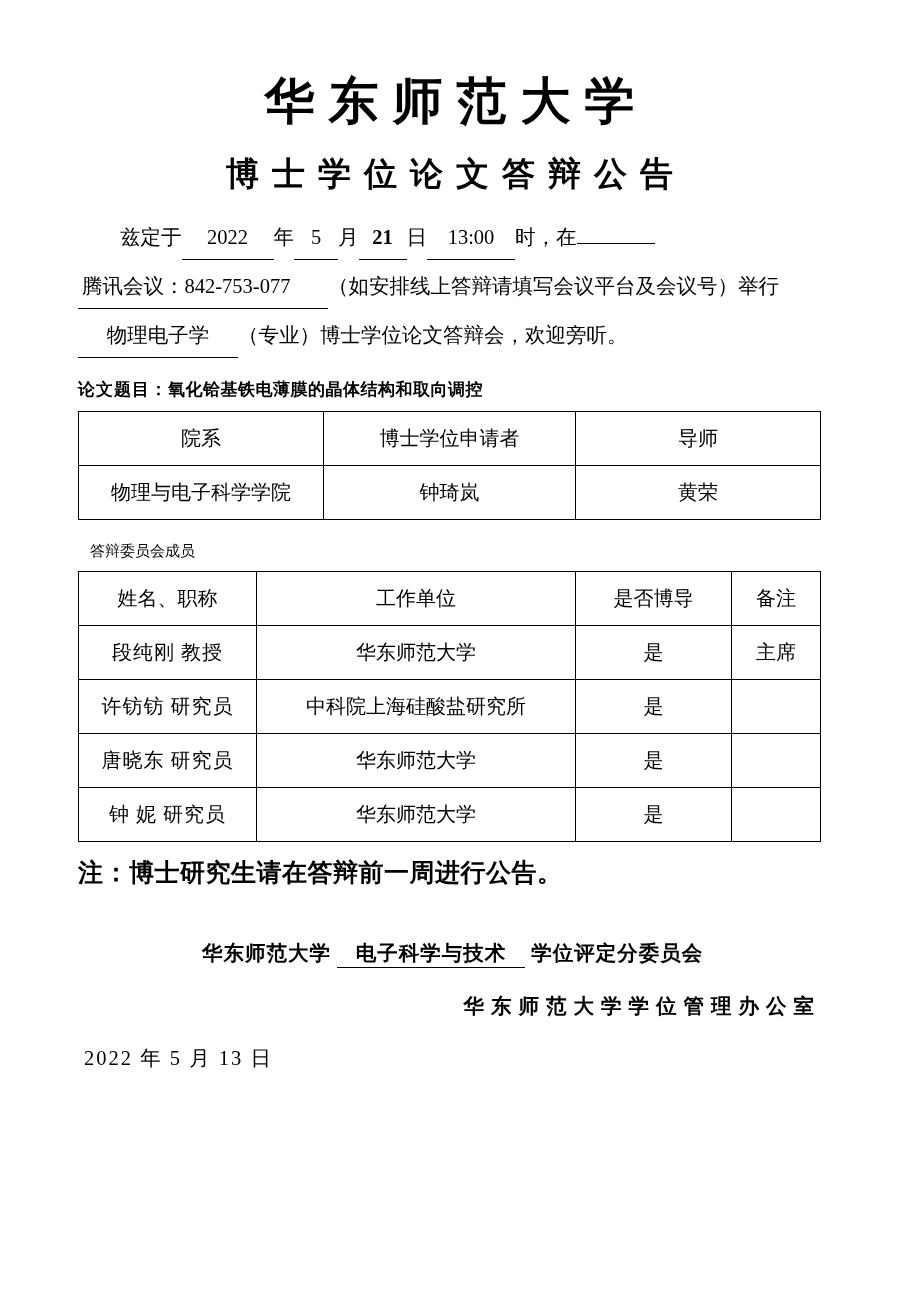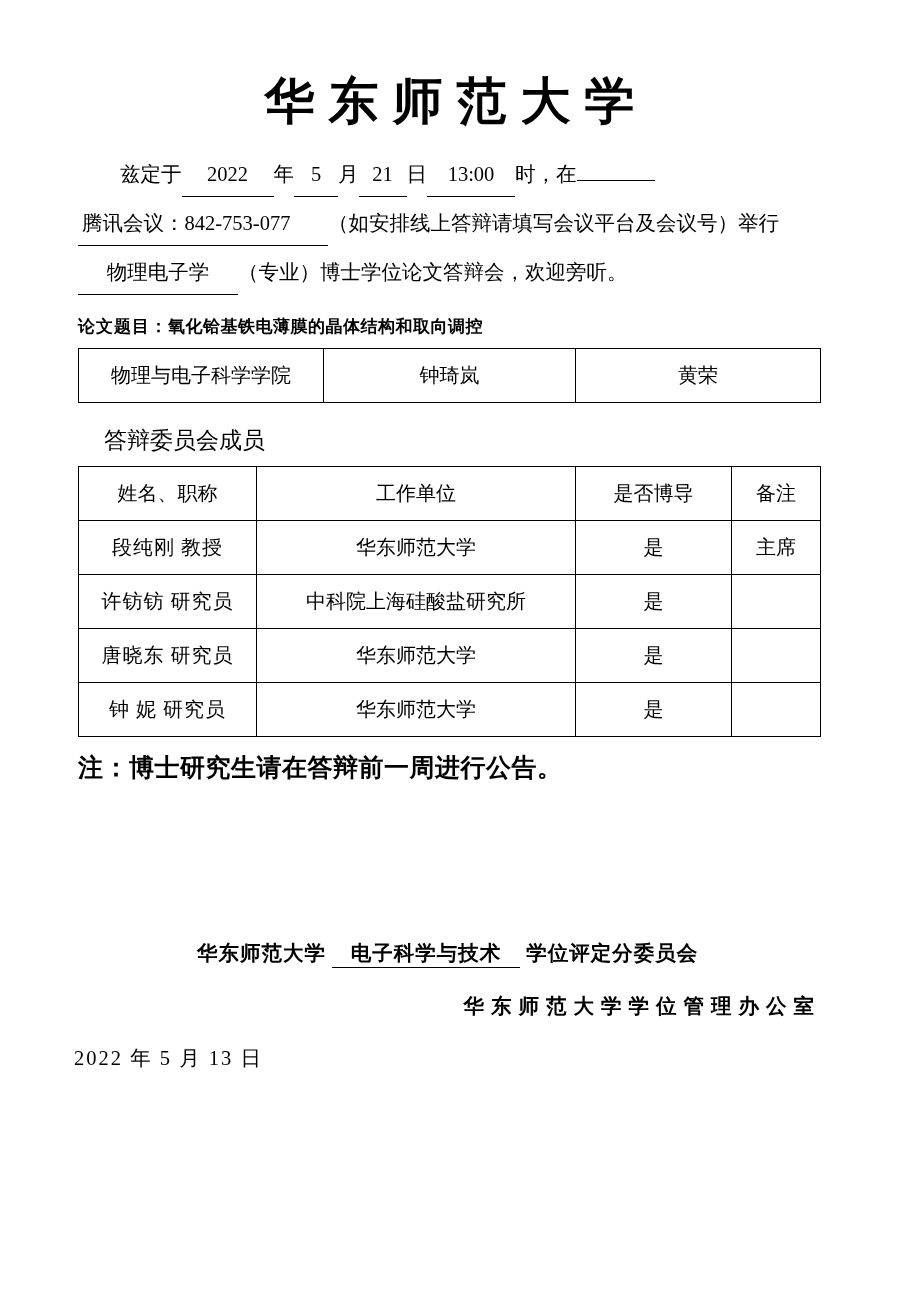--- a/index.html
+++ b/index.html
@@ -55,21 +55,21 @@
   .body-par .indent { display: inline-block; width: 42px; }
   .fill {
     display: inline-block;
     border-bottom: 1.4px solid #000;
     text-align: center;
     line-height: 44px;
     vertical-align: baseline;
   }
   .fill.year   { min-width: 92px; }
   .fill.month  { min-width: 44px; }
-  .fill.day    { min-width: 48px; }
+  .fill.day    { min-width: 48px; font-weight: bold; }
   .fill.time   { min-width: 88px; }
   .fill.place  { min-width: 78px; }
   .fill.meeting{ min-width: 246px; text-align: left; padding-left: 4px;}
   .fill.major  { min-width: 160px; }
 
   
   .thesis-line {
     font-size: 17px;
     font-weight: 700;
     margin-top: 18px;
@@ -89,37 +89,37 @@
     text-align: center;
     font-size: 20px;
     height: 49px;
     padding: 2px 4px;
     font-family: "Liberation Serif", "DejaVu Serif", serif;
   }
   .tbl-main { margin-bottom: 0; }
   .tbl-main td { height: 49px; }
 
   .committee-label {
-    font-size: 23px;
-    margin: 22px 0 10px 26px;
+    font-size: 15px;
+    margin: 22px 0 10px 12px;
   }
   .tbl-committee td { height: 49px; }
   .tbl-committee td.name { letter-spacing: 1px; }
 
   .note {
     font-size: 25px;
     font-weight: 700;
     margin-top: 14px;
     letter-spacing: 0.5px;
   }
 
   
   .footer {
     position: absolute;
-    left: 74px;
+    left: 84px;
     right: 78px;
     bottom: 62px;
   }
   .foot-line-1 {
     text-align: center;
     font-size: 20.5px;
     font-weight: 700;
     letter-spacing: 1px;
     margin-bottom: 24px;
   }
@@ -144,36 +144,42 @@
     letter-spacing: 2px;
     padding-right: 28px;
   }
 </style>
 </head>
 <body>
 
 <div class="page">
 
   <div class="univ-title">华东师范大学</div>
+  <div class="doc-title">博士学位论文答辩公告</div>
 
   <div class="body-par">
     <span class="indent"></span><span>兹定于</span><span class="fill year">2022</span><span>年</span><span class="fill month">5</span><span>月</span><span class="fill day">21</span><span>日</span><span class="fill time">13:00</span><span>时，在</span><span class="fill place"></span><span class="fill meeting">腾讯会议：842-753-077</span><span>（如安排线上答辩请填写会议平台及会议号）举行</span><span class="fill major">物理电子学</span><span>（专业）博士学位论文答辩会，欢迎旁听。</span>
   </div>
 
   <div class="thesis-line">
     <span class="lbl">论文题目：</span><span>氧化铪基铁电薄膜的晶体结构和取向调控</span>
   </div>
 
   <table class="tbl-main">
     <colgroup>
         <col style="width:33%">
         <col style="width:34%">
         <col style="width:33%">
       </colgroup>
     <tbody>
+      <tr>
+        <td>院系</td>
+        <td>博士学位申请者</td>
+        <td>导师</td>
+      </tr>
       <tr>
         <td>物理与电子科学学院</td>
         <td>钟琦岚</td>
         <td>黄荣</td>
       </tr>
     </tbody>
   </table>
 
   <div class="committee-label">答辩委员会成员</div>
 

